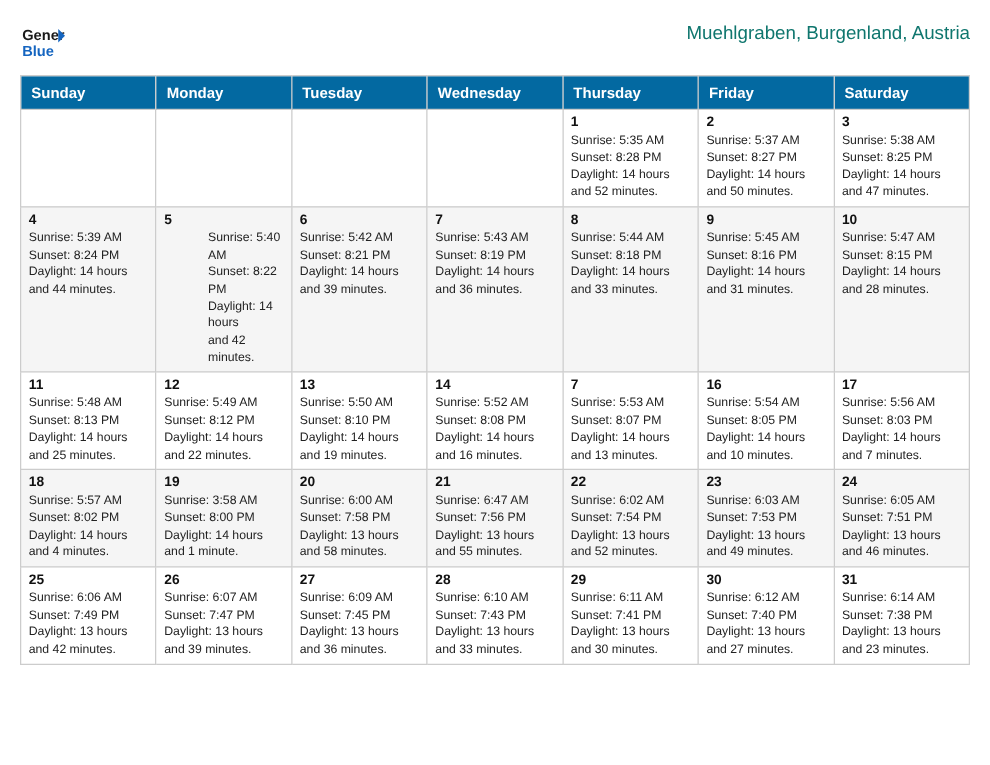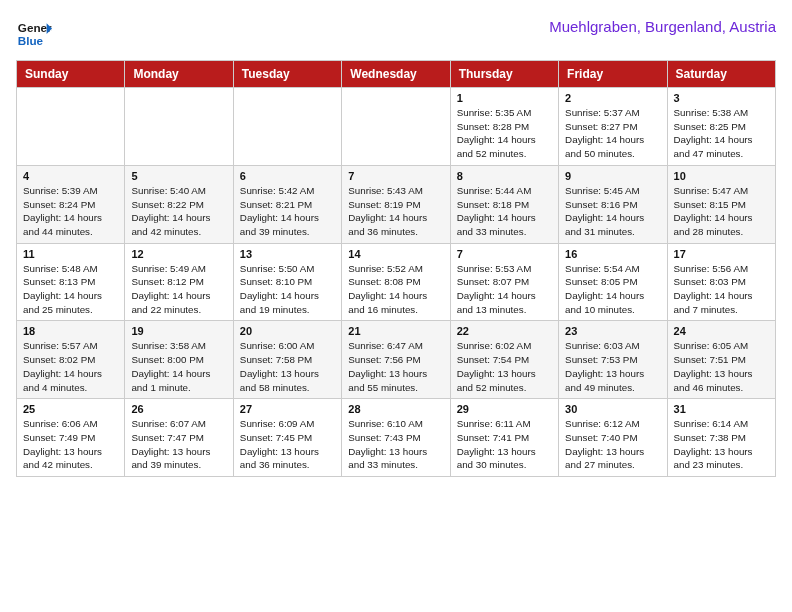--- a/index.html
+++ b/index.html
@@ -29,30 +29,30 @@
       text-align: right;
     }
     .month-title {
       font-size: 36px;
       font-weight: bold;
       color: #1a1a1a;
       line-height: 1.1;
     }
     .location-title {
       font-size: 15px;
-      color: #6d28d9;
+      color: #0f766e;
       margin-top: 2px;
     }
     .calendar {
       width: 100%;
       border-collapse: collapse;
       font-size: 10.5px;
     }
     .calendar th {
-      background-color: #b91c1c;
+      background-color: #0369a1;
       color: #fff;
       text-align: left;
       padding: 6px 8px;
       font-size: 12px;
       font-weight: bold;
       border: 1px solid #ccc;
     }
     .calendar td {
       border: 1px solid #ccc;
       vertical-align: top;
@@ -138,21 +138,21 @@
       <tr>
         <td>
           <div class="day-num">4</div>
           <div class="day-info" style="white-space: pre-line;">Sunrise: 5:39 AM
 Sunset: 8:24 PM
 Daylight: 14 hours
 and 44 minutes.</div>
         </td>
         <td>
           <div class="day-num">5</div>
-          <div class="day-info" style="white-space: pre-line;">Sunrise: 5:40 AM
+          <div class="day-info" style="white-space: pre-line; margin-left: 35px;">Sunrise: 5:40 AM
 Sunset: 8:22 PM
 Daylight: 14 hours
 and 42 minutes.</div>
         </td>
         <td>
           <div class="day-num">6</div>
           <div class="day-info" style="white-space: pre-line;">Sunrise: 5:42 AM
 Sunset: 8:21 PM
 Daylight: 14 hours
 and 39 minutes.</div>

